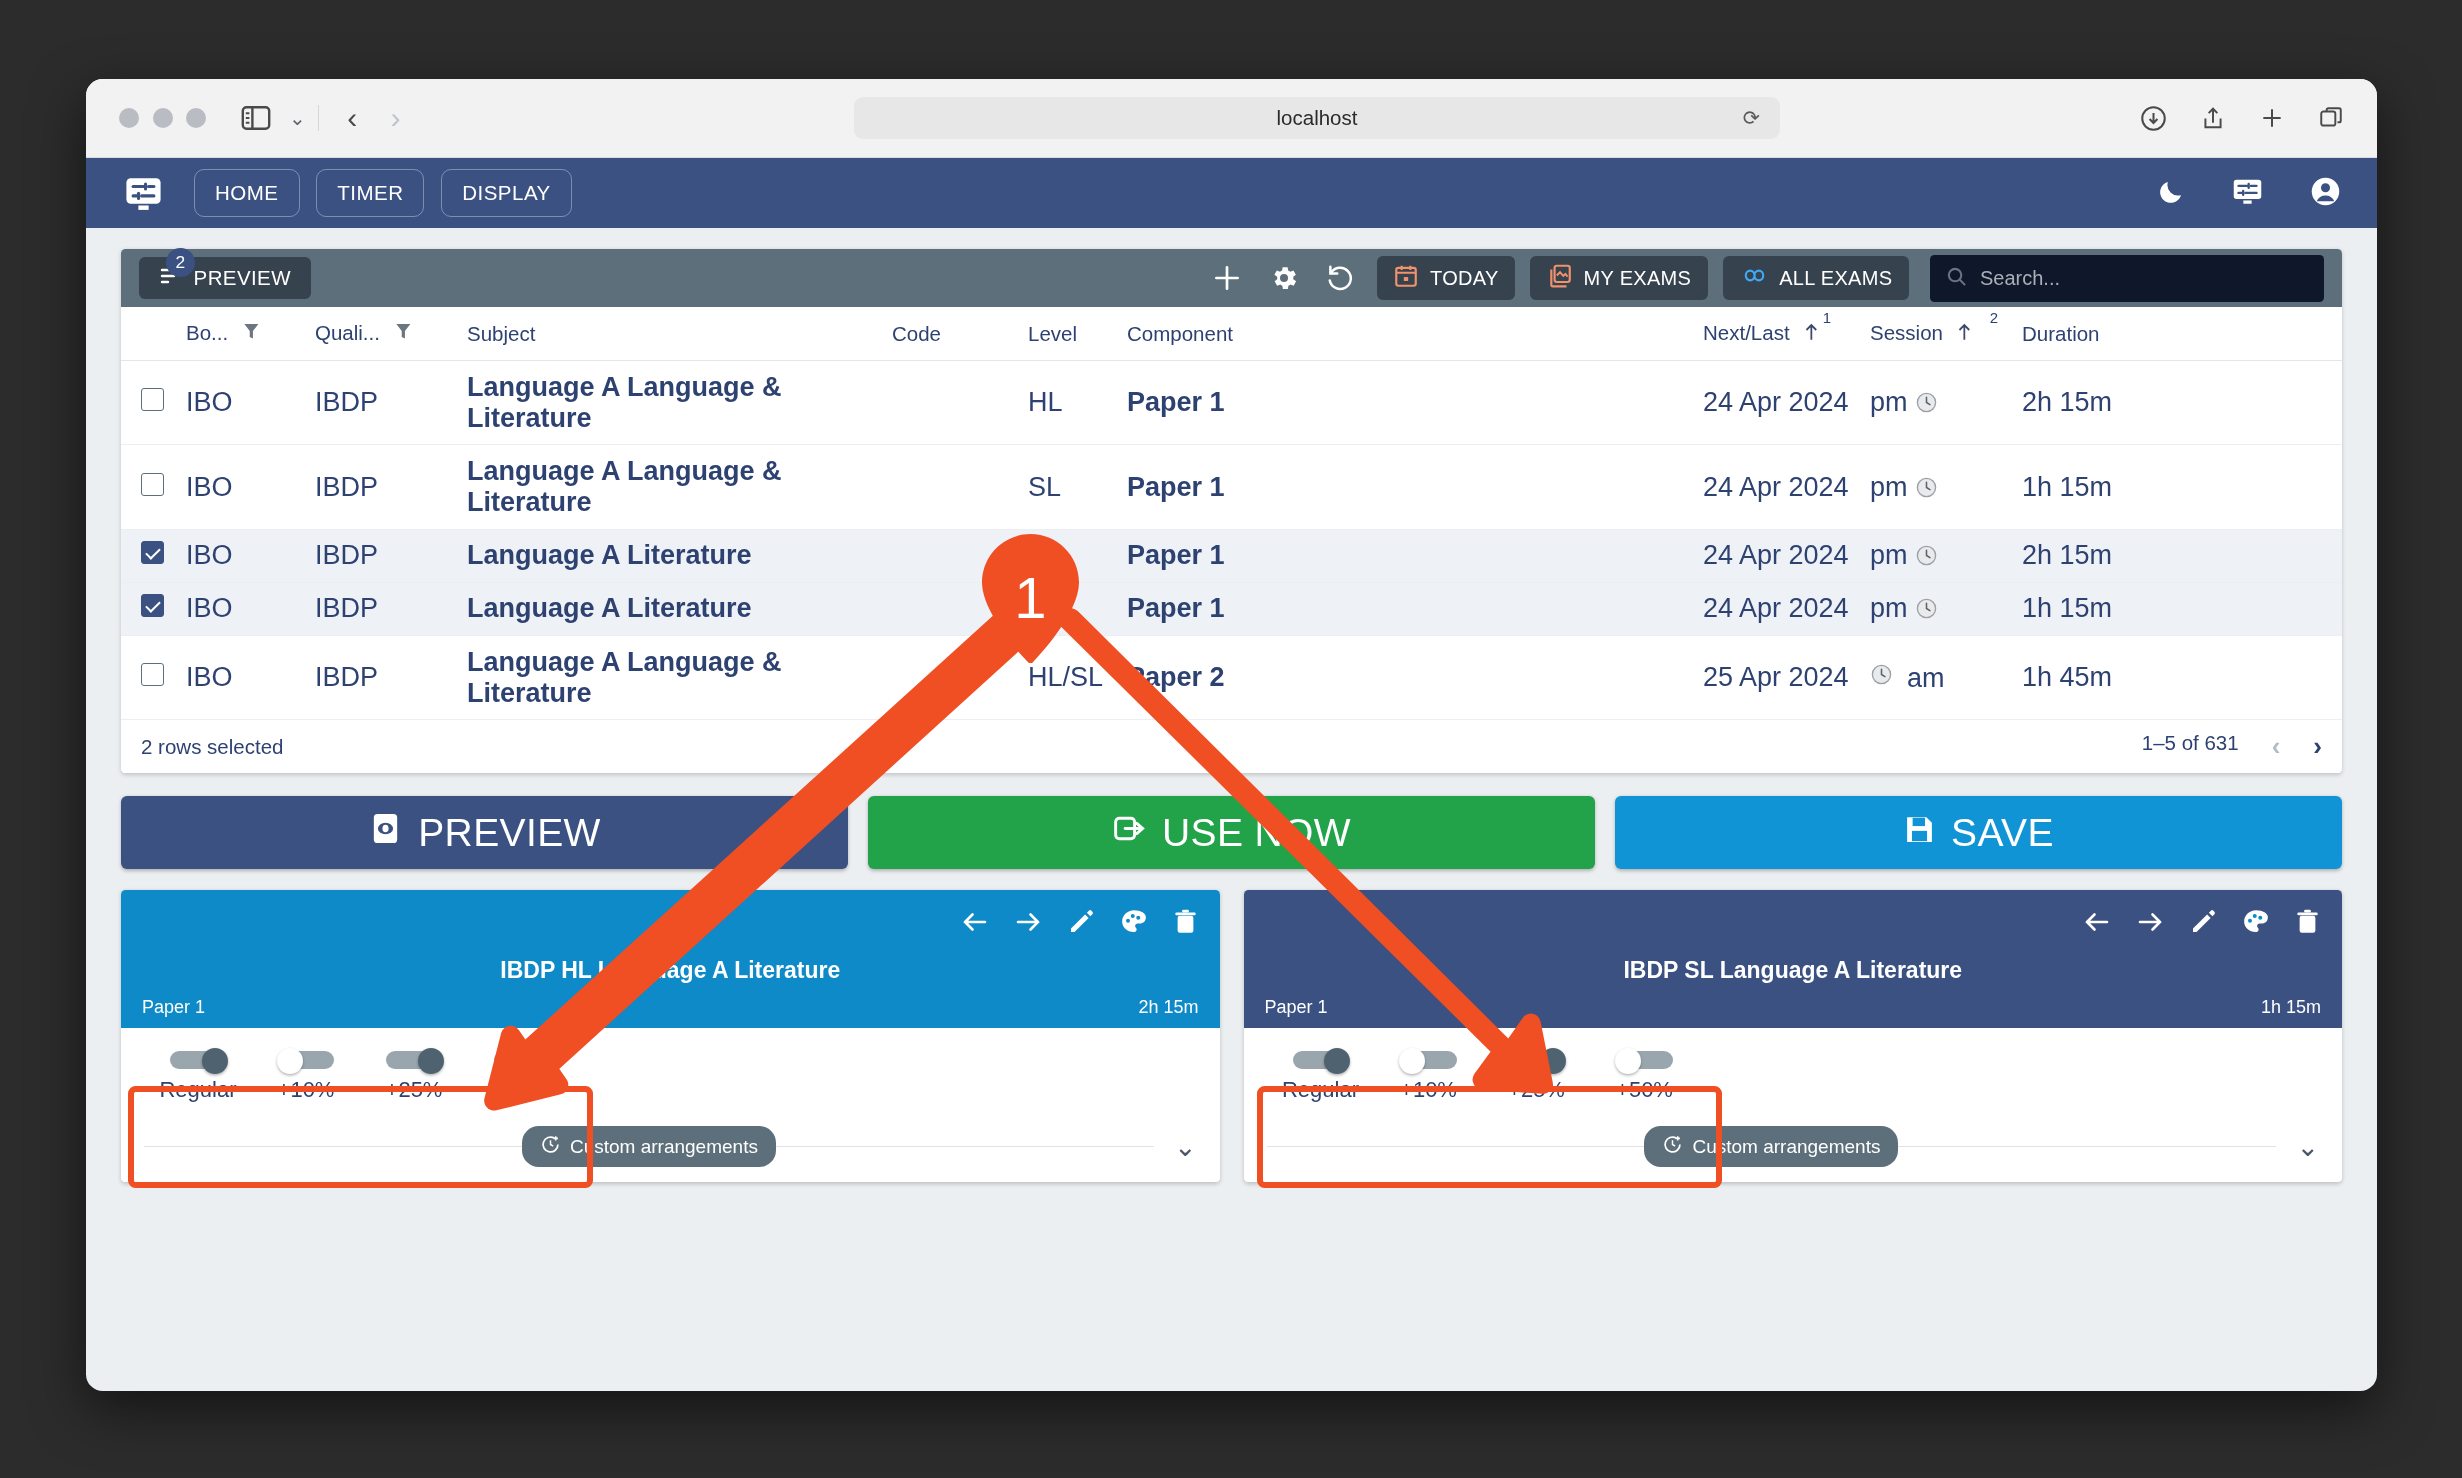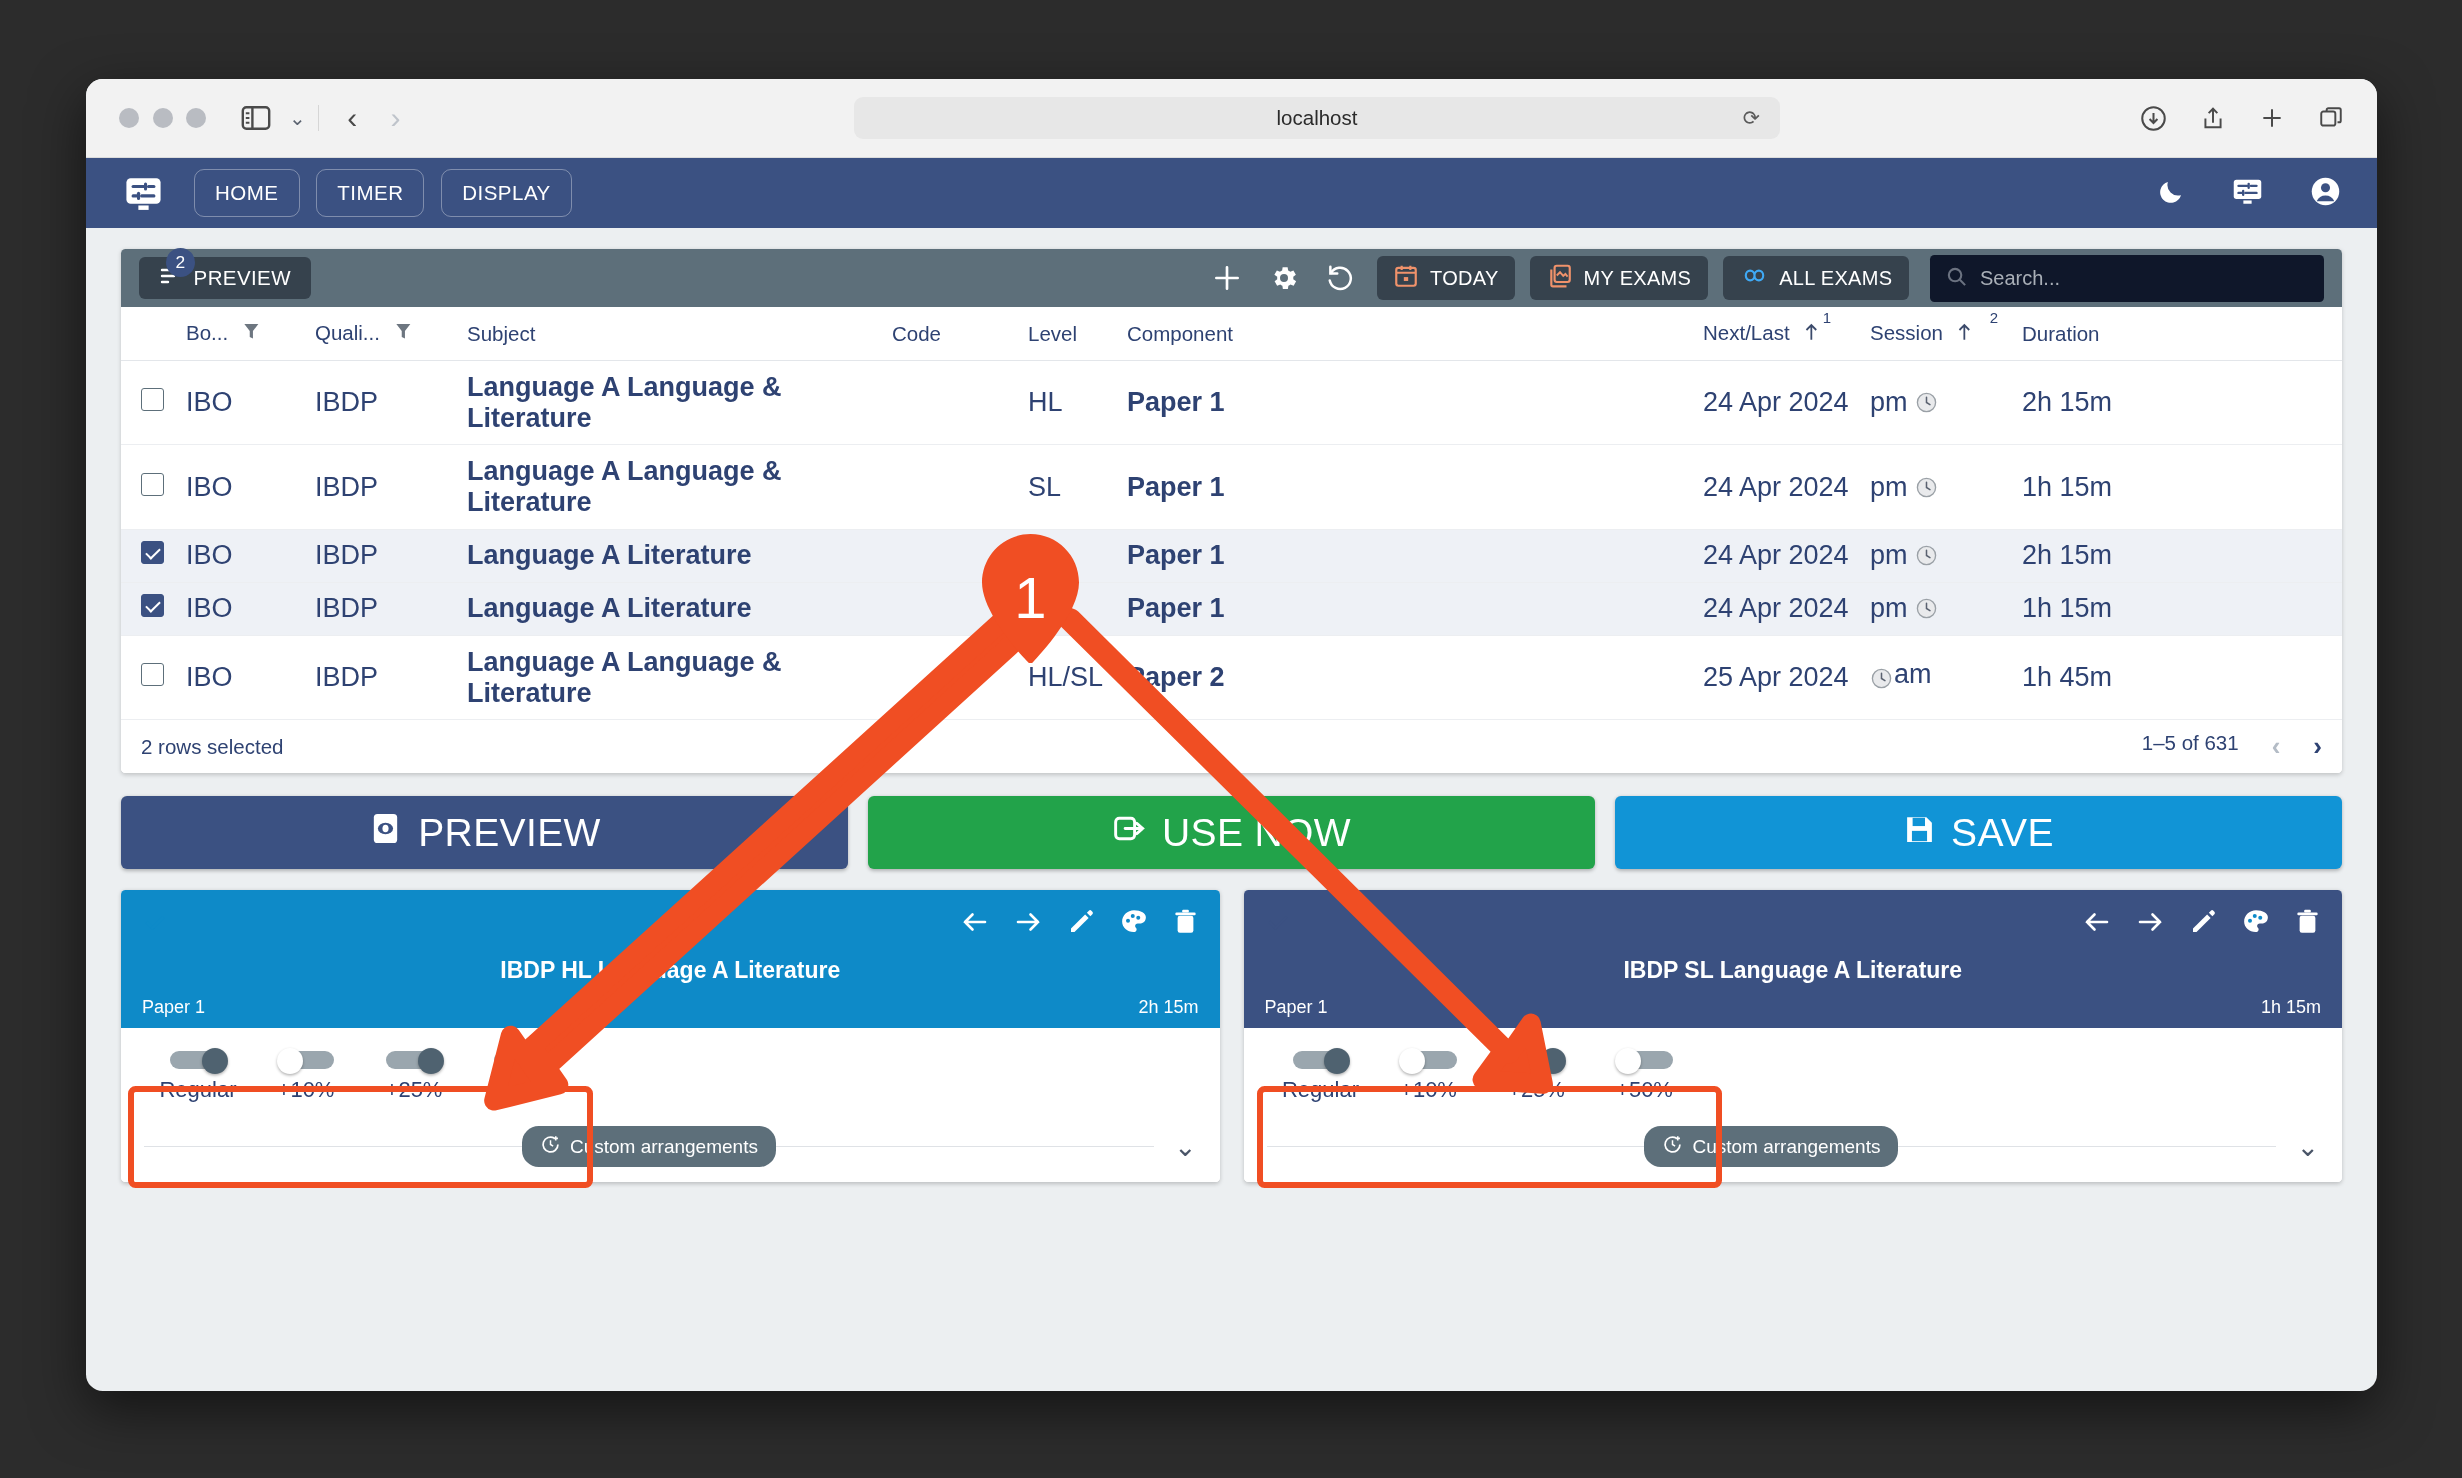--- a/index.html
+++ b/index.html
@@ -674,21 +674,21 @@
               </tr>
               <tr>
                 <td style="padding-left:20px"><span class="cb "></span></td>
                 <td>IBO</td>
                 <td>IBDP</td>
                 <td class="bold">Language A Language &amp; Literature</td>
                 <td></td>
                 <td>HL/SL</td>
                 <td class="bold">Paper 2</td>
                 <td class="green">25 Apr 2024</td>
-                <td><span style="display:inline-flex;align-items:flex-end;gap:1px">
+                <td><span style="display:inline-flex;align-items:flex-start;gap:14px">
                     <svg width="23" height="23" viewBox="0 0 24 24" fill="none">
                       <circle cx="12" cy="12" r="9.5" fill="#e9eaec" stroke="#9aa0a6" stroke-width="1.4"></circle>
                       <path d="M12 6.5V12l3.6 2.2" stroke="#5a6270" stroke-width="1.6" stroke-linecap="round"></path>
                     </svg>
                     <span>am</span>
                   </span></td>
                 <td>1h 45m</td>
               </tr>
             </tbody>
         </table>

